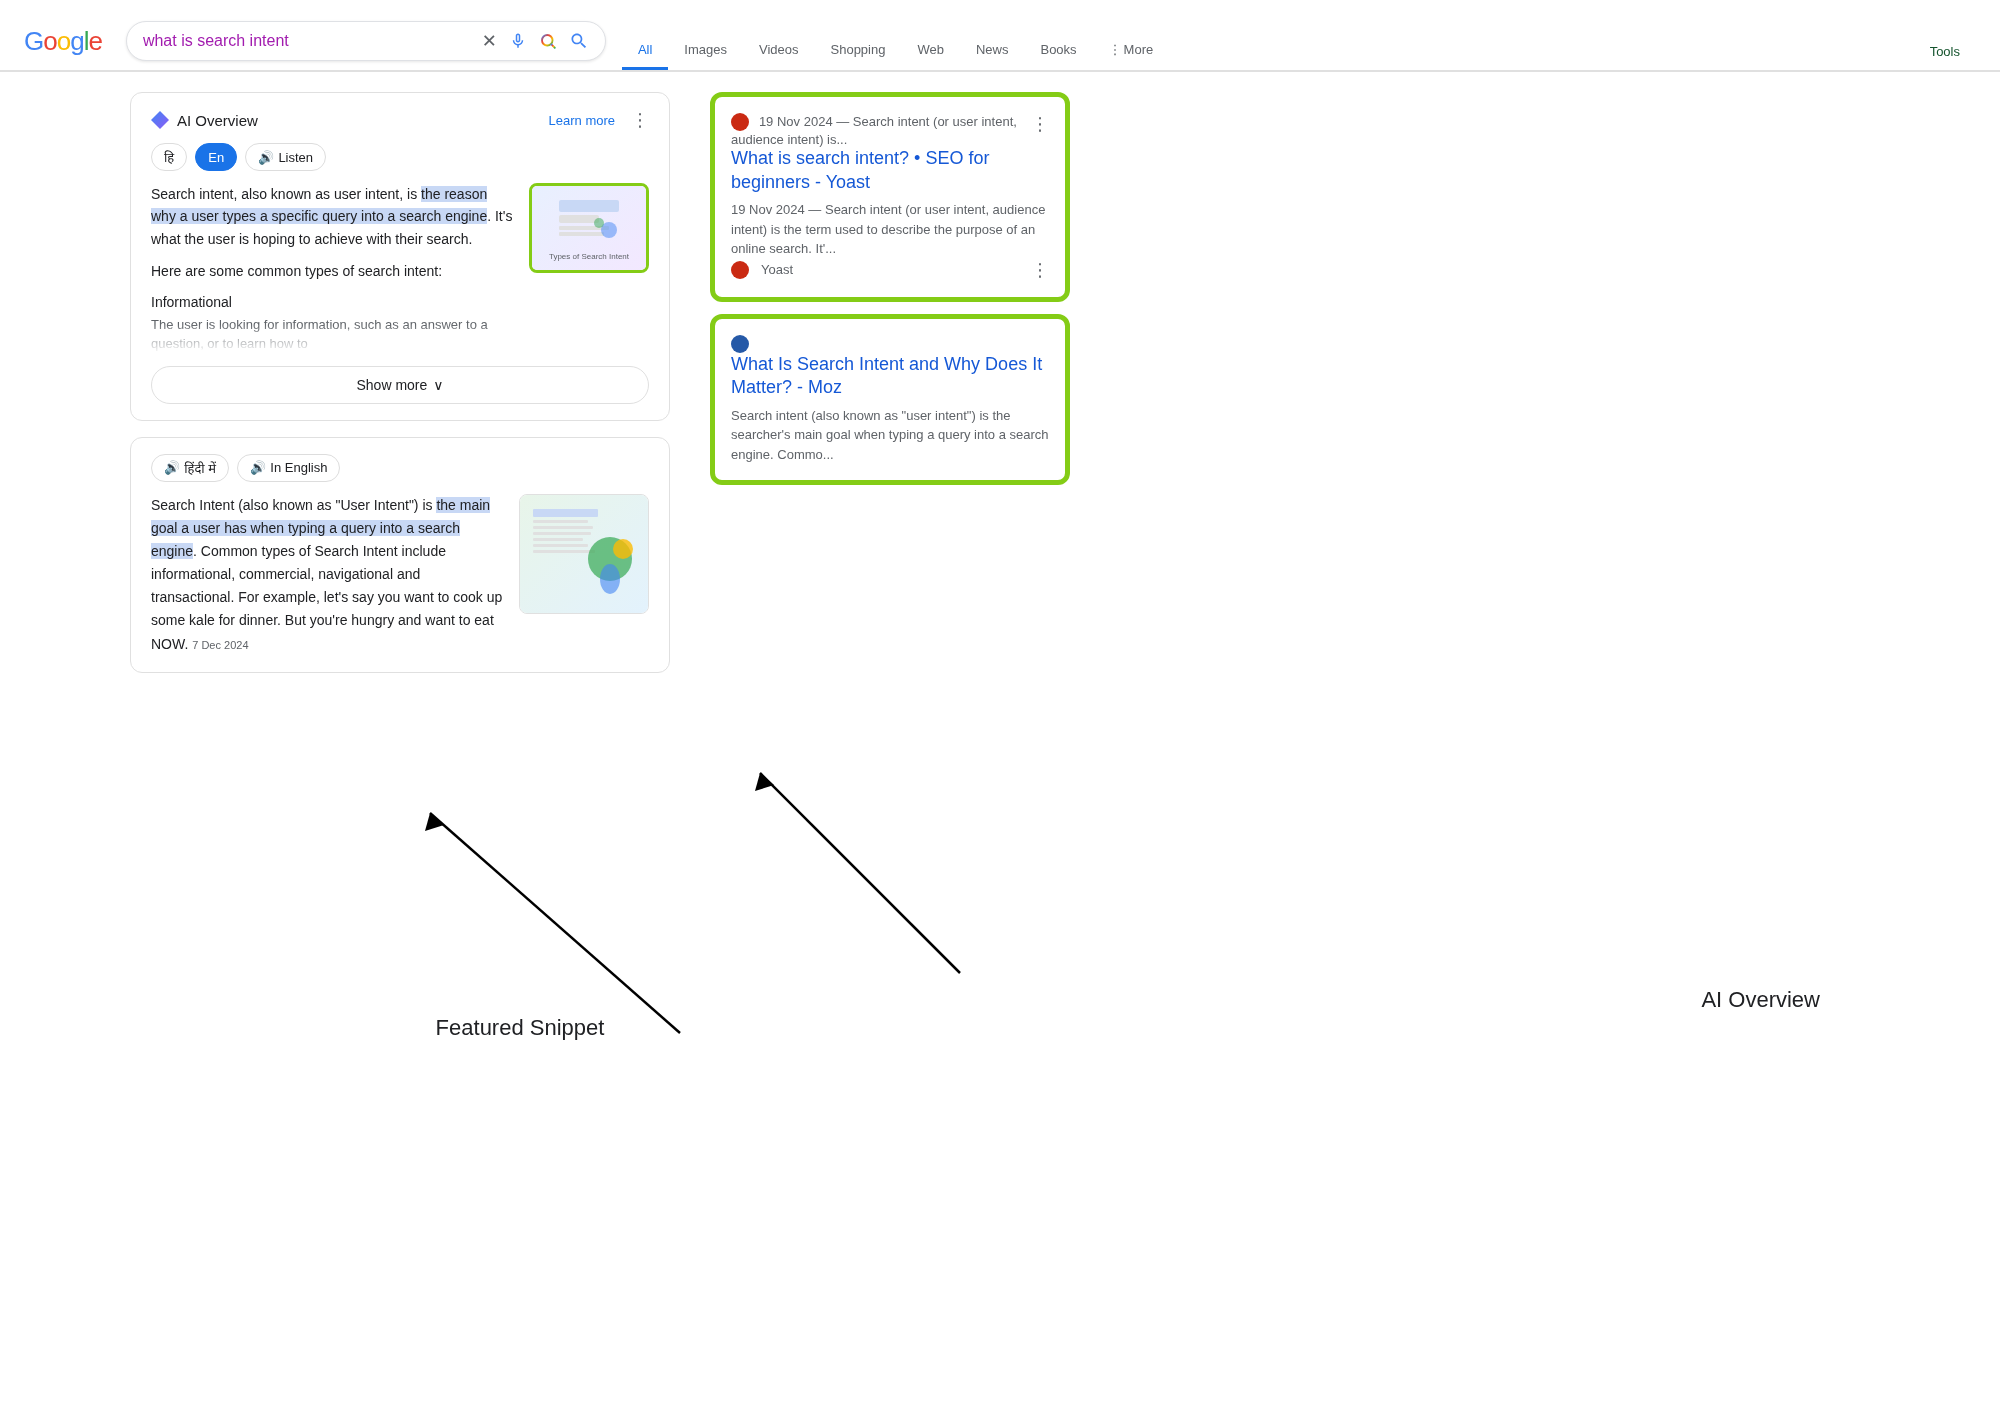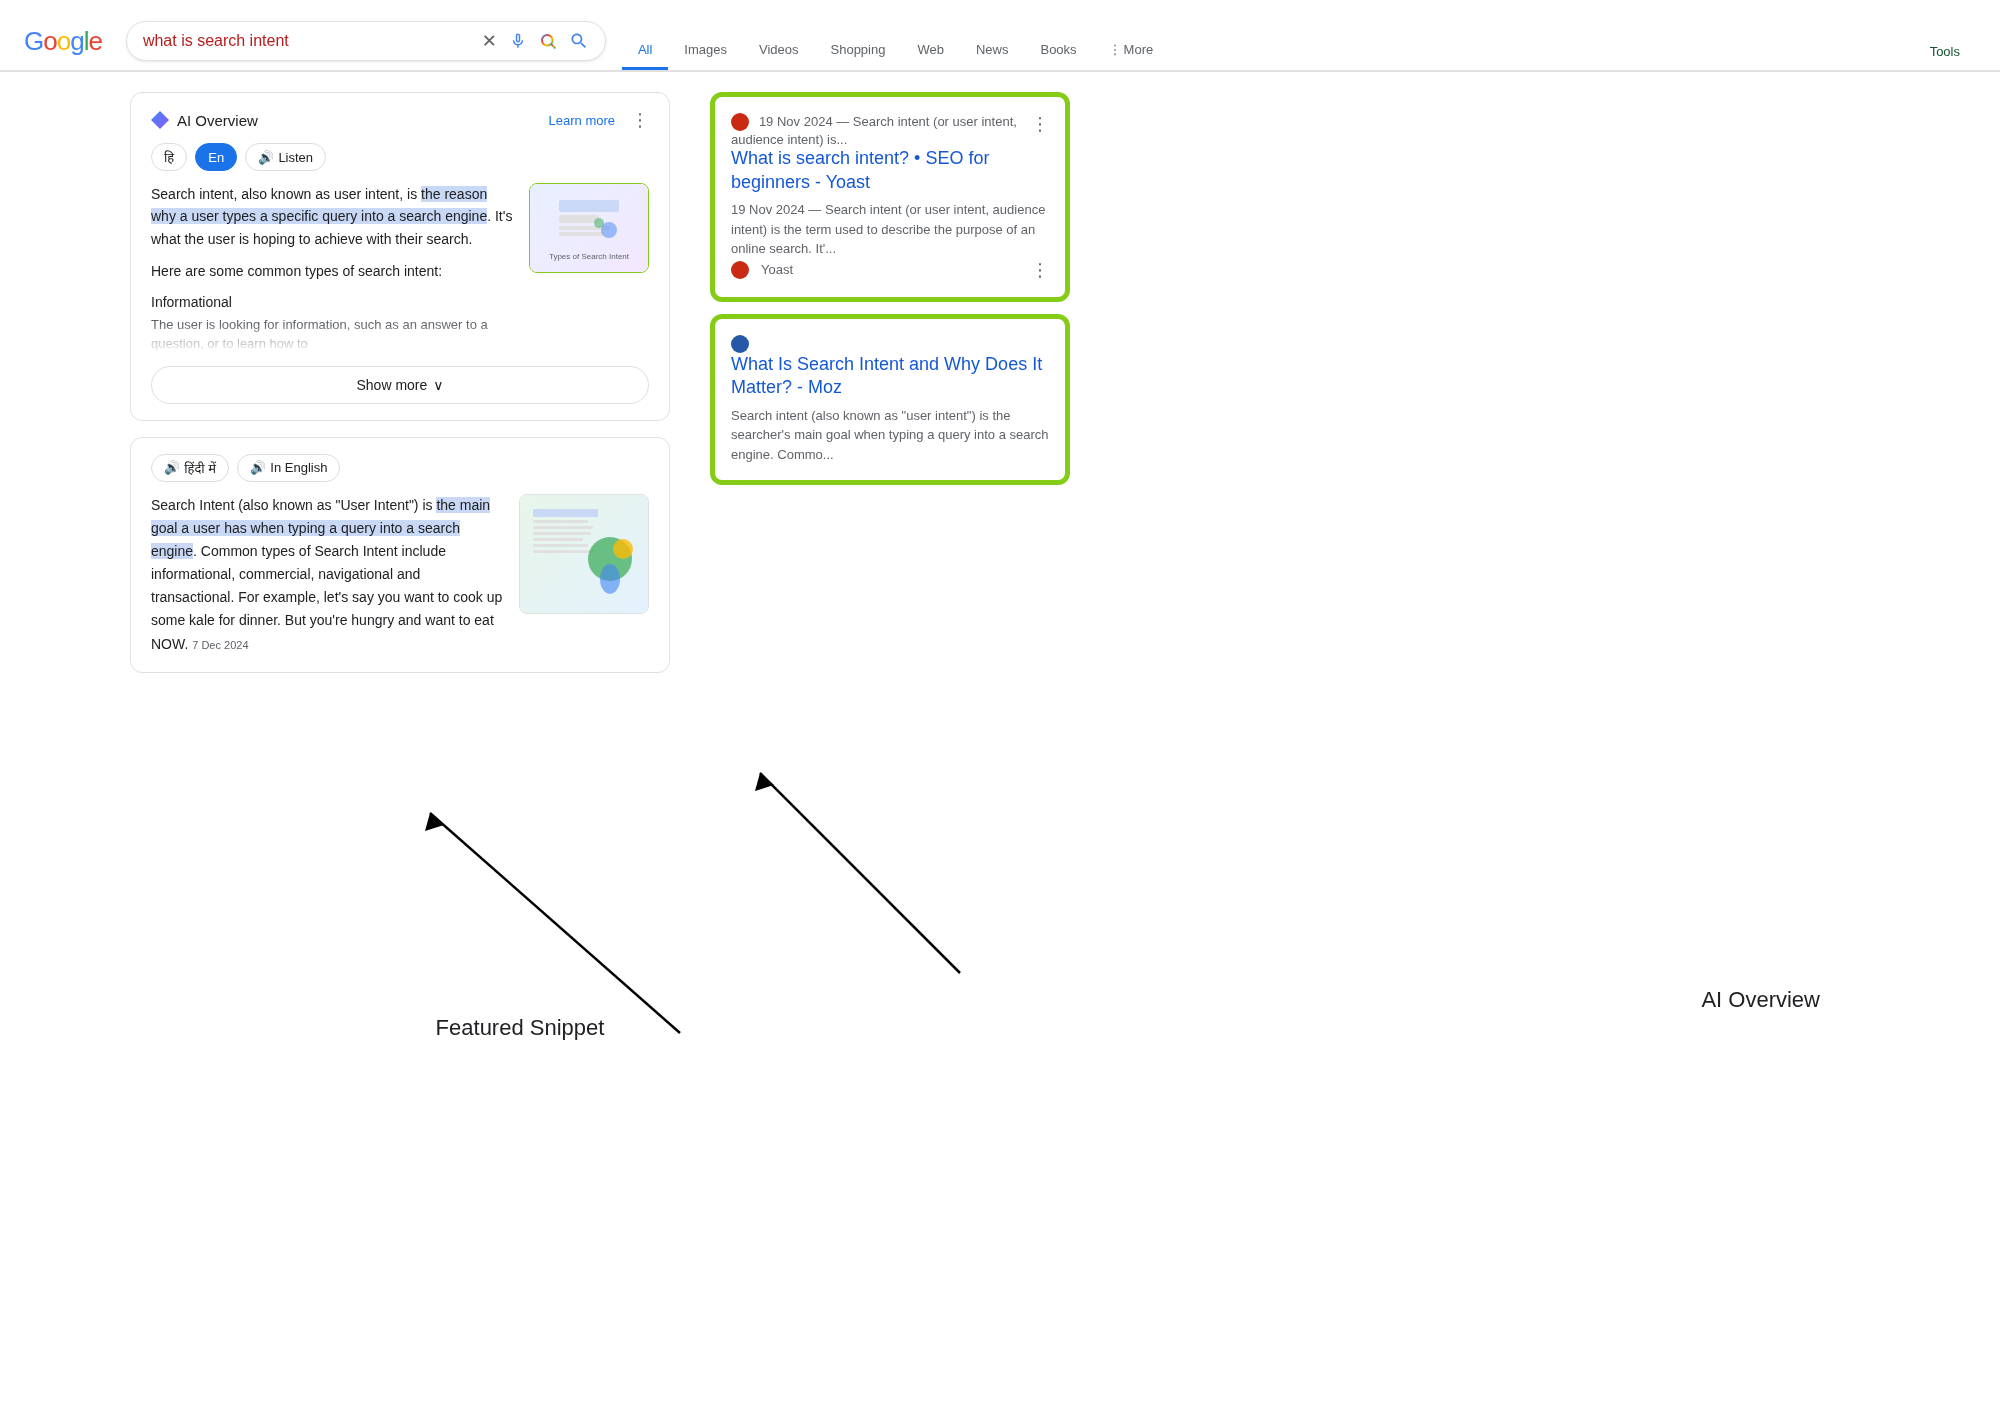--- a/index.html
+++ b/index.html
@@ -39,21 +39,21 @@
       border-radius: 24px;
       padding: 8px 16px;
       width: 480px;
       background: #fff;
       box-shadow: 0 1px 3px rgba(0,0,0,0.1);
       gap: 8px;
     }
     .search-input-text {
       flex: 1;
       font-size: 16px;
-      color: #b91c1c;
+      color: #a21caf;
       outline: none;
       border: none;
     }
     .search-icons {
       display: flex;
       align-items: center;
       gap: 12px;
     }
     .icon-btn {
       cursor: pointer;
@@ -196,21 +196,21 @@
     .highlight-text {
       background: #c8d8f5;
       color: #202124;
     }
     .ai-thumbnail {
       width: 120px;
       height: 90px;
       flex-shrink: 0;
       border-radius: 8px;
       background: #f5f5f5;
-      border: 1px solid #84cc16;
+      border: 3px solid #84cc16;
       overflow: hidden;
       display: flex;
       align-items: center;
       justify-content: center;
     }
     .thumbnail-inner {
       width: 100%;
       height: 100%;
       background: linear-gradient(135deg, #e8f0fe 0%, #f3e8ff 100%);
       display: flex;

